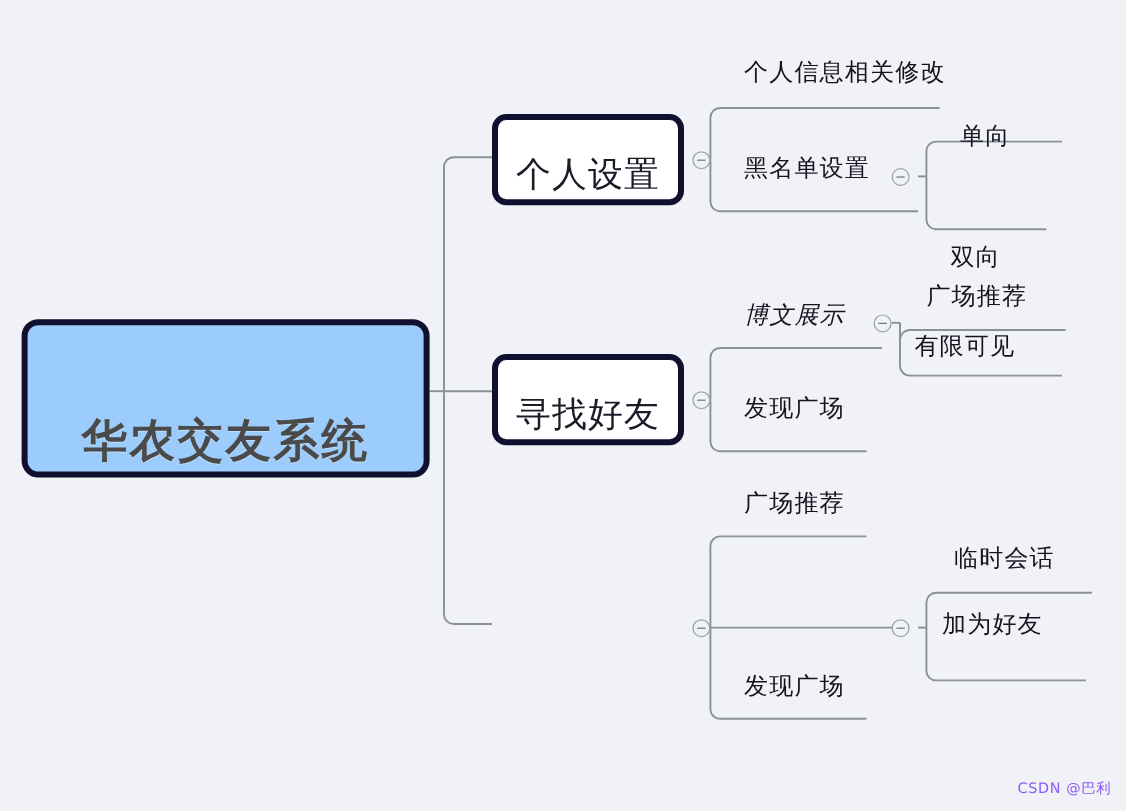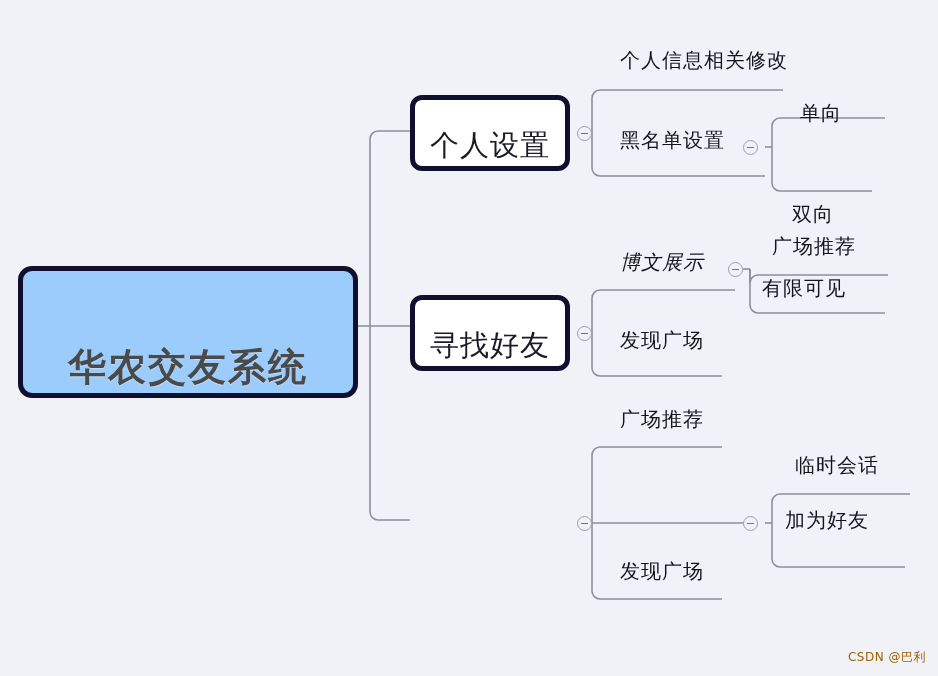--- a/index.html
+++ b/index.html
@@ -88,21 +88,21 @@
     top: 6px;
     width: 7px;
     height: 1px;
     background: #6f7681;
   }
   
   #watermark {
     position: absolute;
     right: 12px;
     bottom: 10px;
-    color: #a16207;
+    color: #8b5cf6;
     font-size: 12px;
     letter-spacing: 0.5px;
   }
 </style>
 </head>
 <body>
 
 <div id="canvas">
 
   <svg id="connectors" viewBox="0 0 938 676" width="938" height="676" fill="none">

